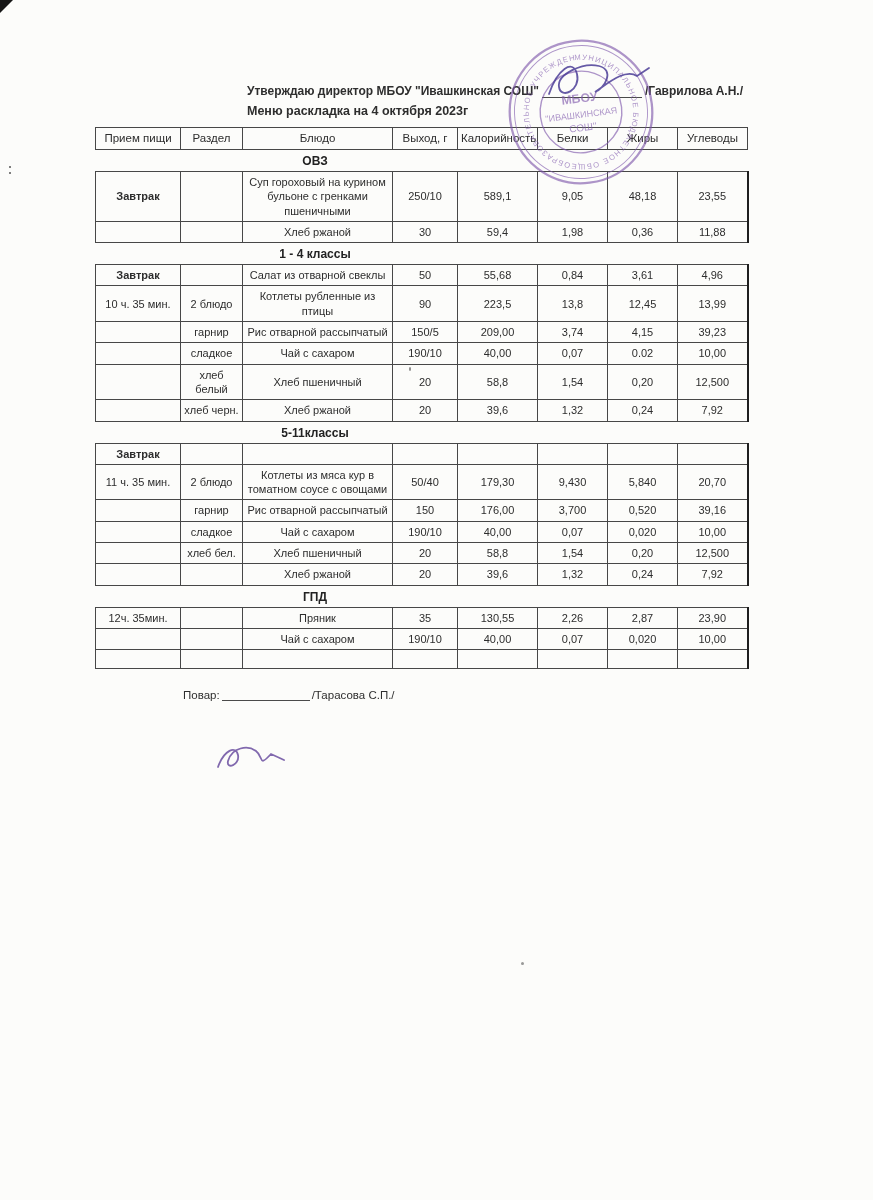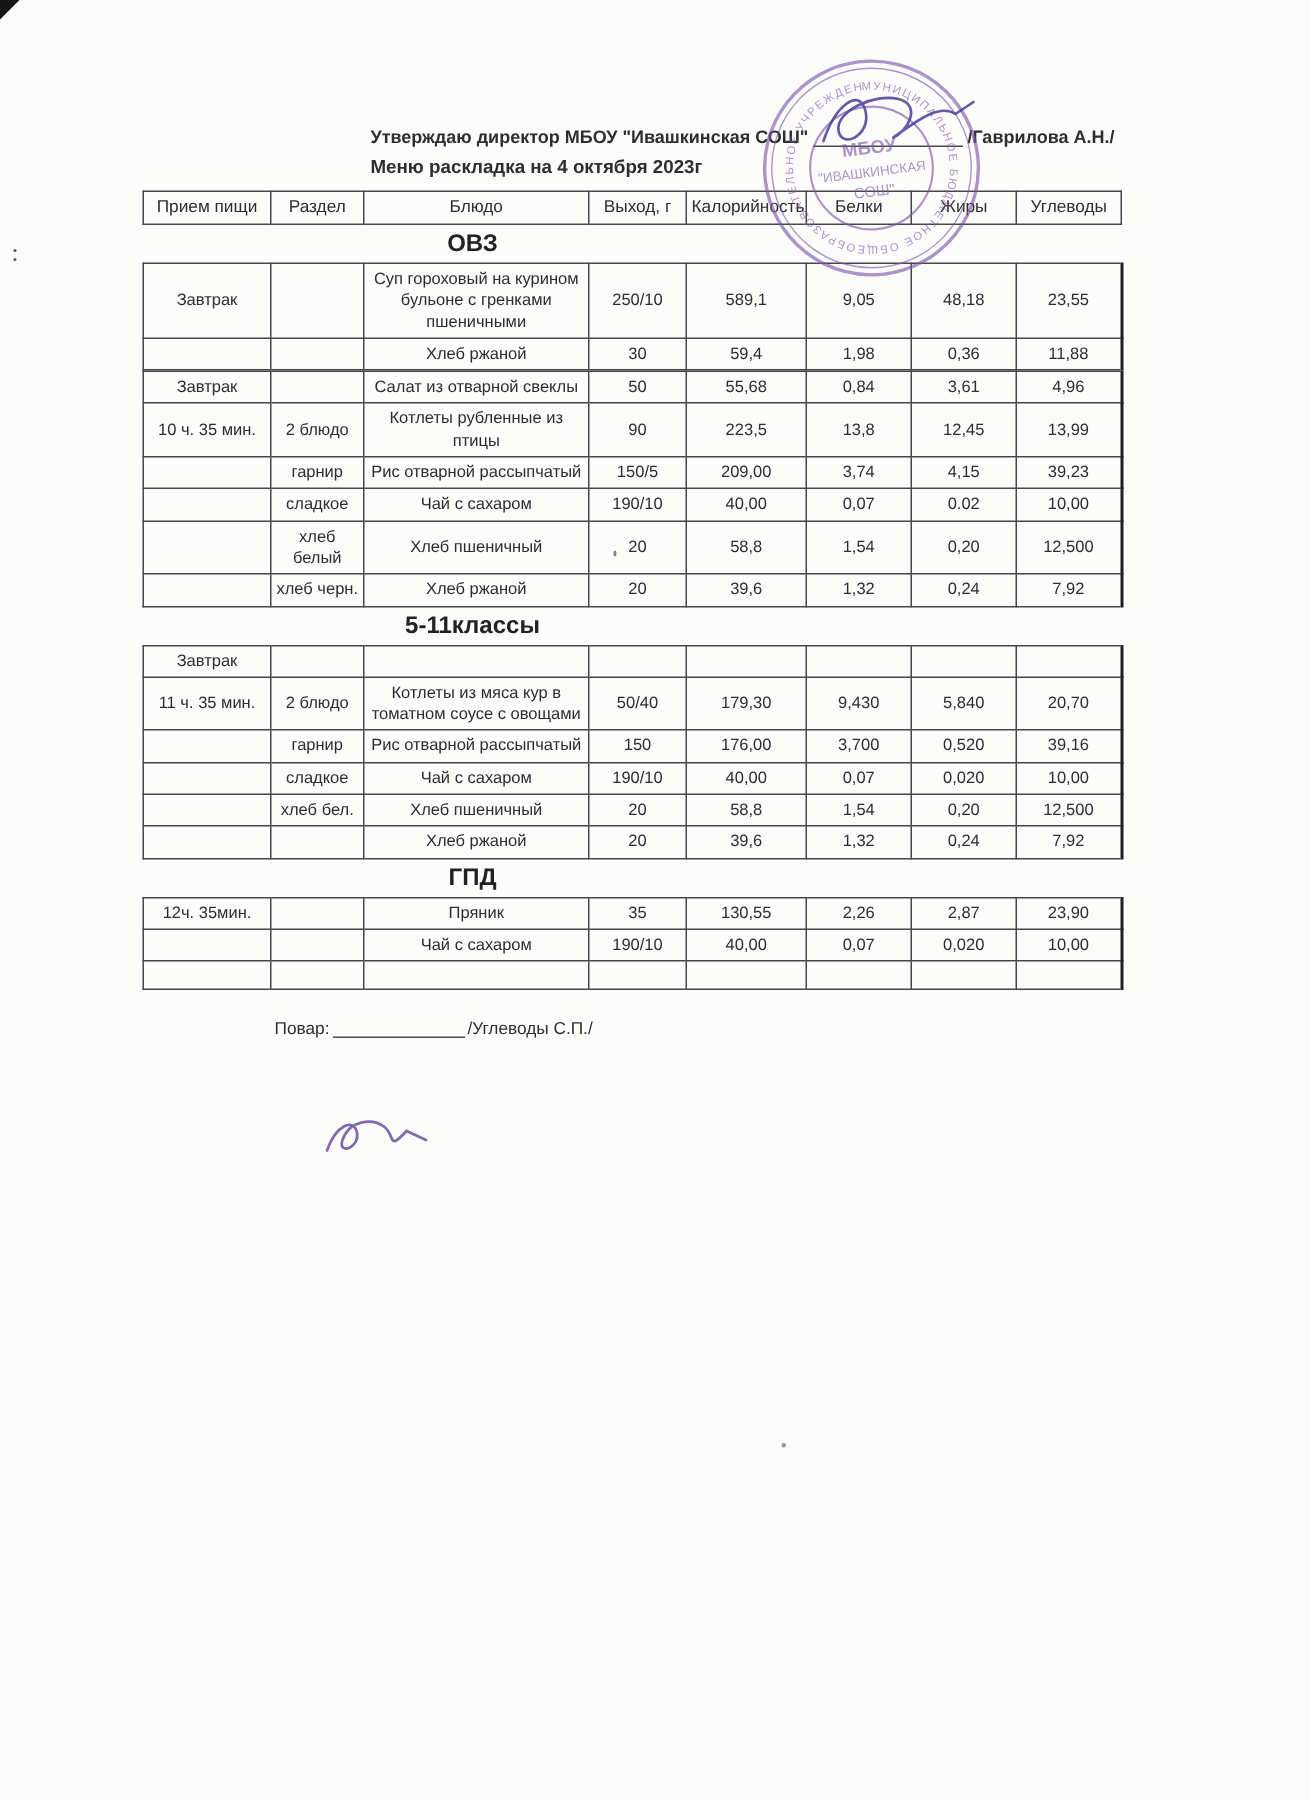--- a/index.html
+++ b/index.html
@@ -61,26 +61,26 @@
     vertical-align:middle;
     color:#2d2d2d;
     overflow:hidden;
   }
   .head-table { margin-top:9px; }
   .head-table th { font-weight:normal; font-size:11.5px; height:21px; }
   .section-table { border-right:2px solid #1f1f1f; }
   .section-table td { height:19px; }
   .col-meal { text-align:left; vertical-align:bottom; padding-left:4px; }
   .col-section { vertical-align:bottom; }
-  .meal-bold { font-weight:normal; font-size:13px; }
+  .meal-bold { font-weight:bold; font-size:13px; }
 
   .section-band {
     width:440px;
     text-align:center;
-    font-size:16px; font-weight:bold;
+    font-size:12px; font-weight:bold;
     padding:4px 0 3px 0;
     color:#222;
   }
 
   .footer-line {
     display:flex; align-items:flex-end;
     margin-top:20px;
     padding-left:88px;
     font-size:11.5px;
     white-space:nowrap;
@@ -182,20 +182,21 @@
               <td class="col-section"></td>
               <td class="col-dish">Хлеб ржаной</td>
               <td class="col-portion">30</td>
               <td class="col-calories">59,4</td>
               <td class="col-protein">1,98</td>
               <td class="col-fat">0,36</td>
               <td class="col-carbs">11,88</td>
             </tr>
           </tbody>
         </table>
+        <div class="section-band">1 - 4 классы</div>
         <table class="menu-table section-table">
           <colgroup>
             <col style="width: 85px;">
             <col style="width: 62px;">
             <col style="width: 150px;">
             <col style="width: 65px;">
             <col style="width: 80px;">
             <col style="width: 70px;">
             <col style="width: 70px;">
             <col style="width: 70px;">
@@ -381,21 +382,21 @@
               <td class="col-fat"></td>
               <td class="col-carbs"></td>
             </tr>
           </tbody>
         </table>
       </div>
 
     <div class="footer-line">
       <span>Повар:</span>
       <span class="cook-underline"></span>
-      <span>/Углеводы С.П./</span>
+      <span>/Тарасова С.П./</span>
     </div>
 
   </div>
 
   <svg class="stamp" viewBox="0 0 160 160">
     <defs>
       <path id="ringPath" d="M 80,25 A 55,55 0 1,1 79.99,25"></path>
     </defs>
     <circle cx="80" cy="80" r="75" stroke-width="2.4"></circle>
     <circle cx="80" cy="80" r="70" stroke-width="1"></circle>

